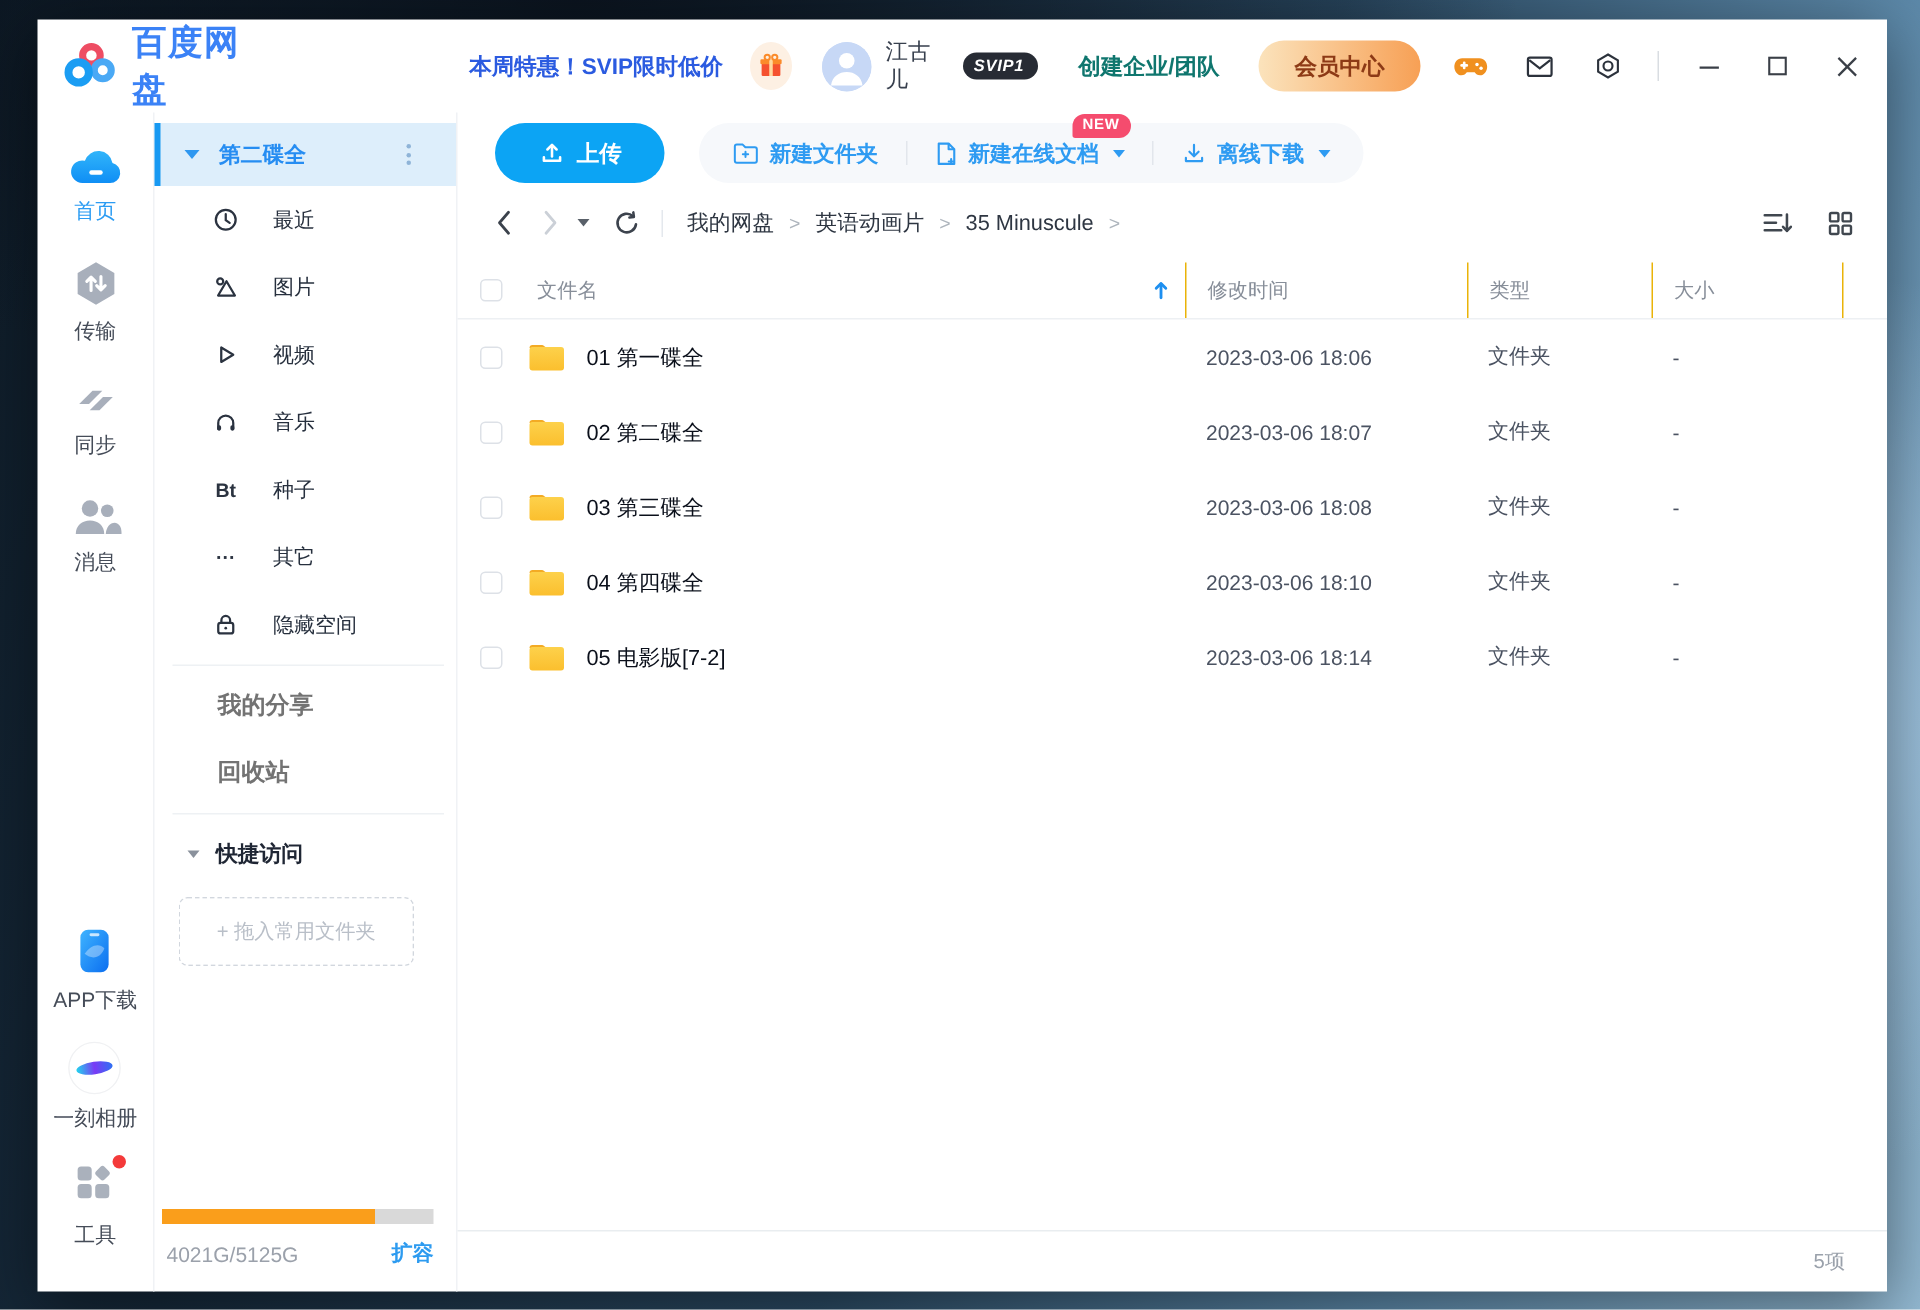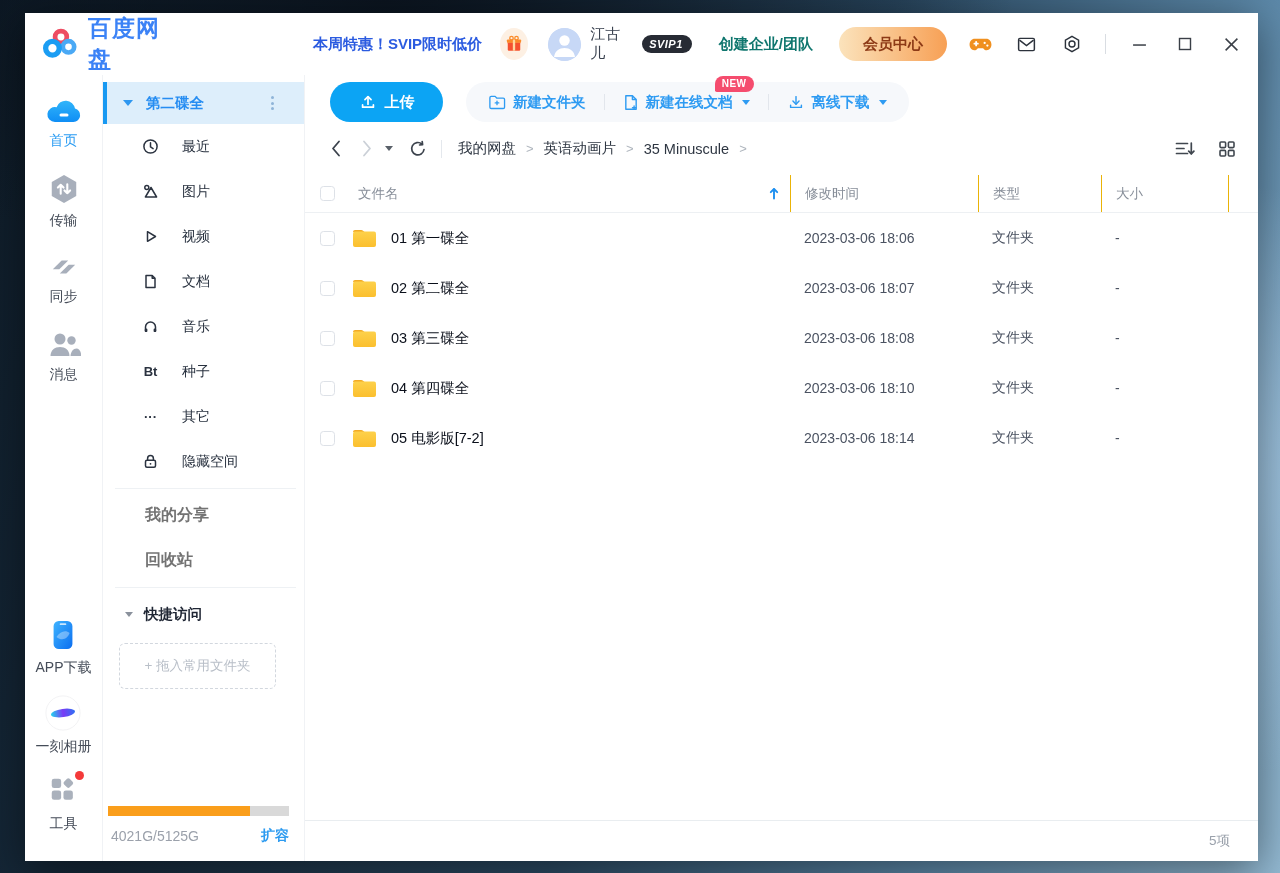--- a/index.html
+++ b/index.html
@@ -297,29 +297,20 @@
       <div class="side-item">
         <span class="ic">
           <svg width="17" height="17" viewBox="0 0 17 17" fill="none" stroke="#2b3340" stroke-width="1.5" stroke-linejoin="round">
               <path d="M5.5 3.7v9.6l8-4.8z"></path>
             </svg>
         </span>
         <span class="lbl">视频</span>
       </div>
       <div class="side-item">
         <span class="ic">
-          <svg width="17" height="17" viewBox="0 0 17 17" fill="none" stroke="#2b3340" stroke-width="1.5" stroke-linejoin="round">
-              <path d="M4 2.5h6.2l2.8 2.8v9.2H4z"></path>
-              <path d="M10.2 2.5v2.8H13"></path>
-            </svg>
-        </span>
-        <span class="lbl">文档</span>
-      </div>
-      <div class="side-item">
-        <span class="ic">
           <svg width="17" height="17" viewBox="0 0 17 17" fill="none" stroke="#2b3340" stroke-width="1.5">
               <path d="M3.5 13V9a5 5 0 0 1 10 0v4" stroke-linecap="round"></path>
               <rect x="2.8" y="10.5" width="2.6" height="3.6" rx="1.2" fill="#2b3340" stroke="none"></rect>
               <rect x="11.6" y="10.5" width="2.6" height="3.6" rx="1.2" fill="#2b3340" stroke="none"></rect>
             </svg>
         </span>
         <span class="lbl">音乐</span>
       </div>
       <div class="side-item">
         <span class="ic">

